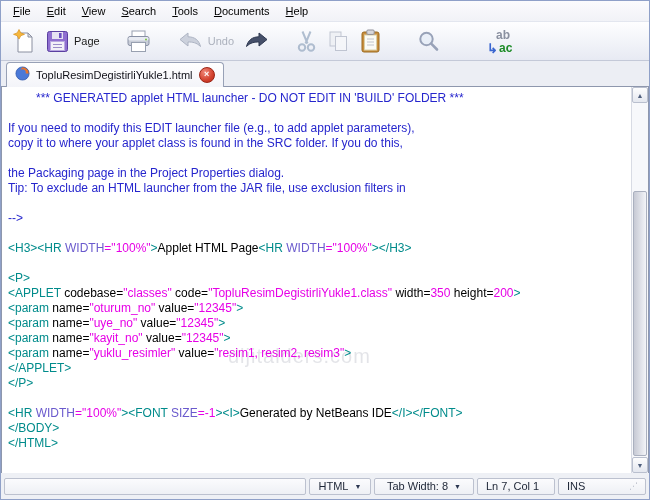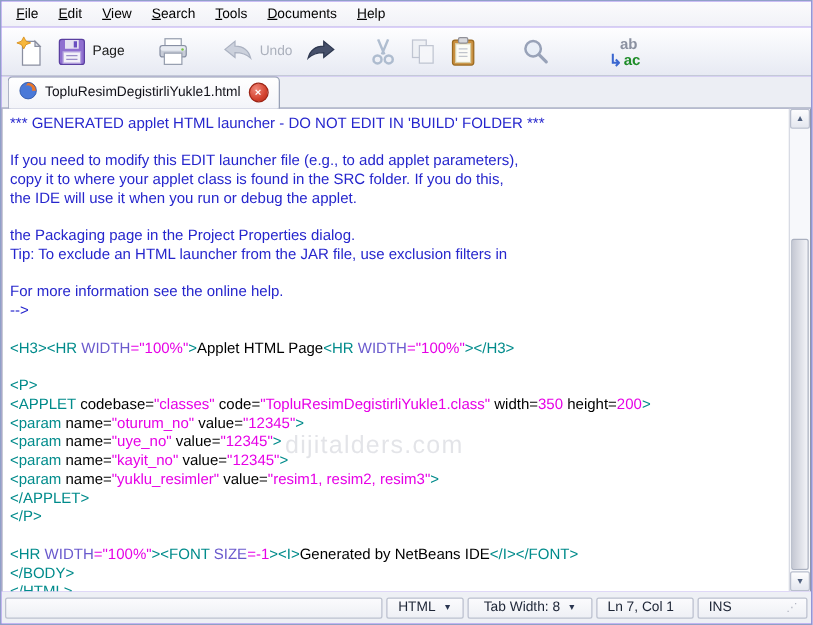--- a/index.html
+++ b/index.html
@@ -201,30 +201,28 @@
         </svg>
       </span>
       <span class="tab-title" data-name="tab-title">TopluResimDegistirliYukle1.html</span>
       <span class="tab-close" data-name="close-icon">×</span>
     </div>
   </div>
 
   <div class="editor" data-name="editor-area">
     <div class="watermark" data-name="watermark">dijitalders.com</div>
     <div class="code" data-name="code-area">
-        <div class="code-line" data-name="code-line"><span style="color: rgb(38, 38, 205);">*** GENERATED applet HTML launcher - DO NOT EDIT IN 'BUILD' FOLDER ***</span></div>
+        <div class="code-line" data-name="code-line"><span style="color: rgb(38, 38, 205); margin-left: 28px;">*** GENERATED applet HTML launcher - DO NOT EDIT IN 'BUILD' FOLDER ***</span></div>
         <div class="code-line" data-name="code-line">&nbsp;</div>
         <div class="code-line" data-name="code-line"><span style="color: rgb(38, 38, 205);">If you need to modify this EDIT launcher file (e.g., to add applet parameters),</span></div>
         <div class="code-line" data-name="code-line"><span style="color: rgb(38, 38, 205);">copy it to where your applet class is found in the SRC folder. If you do this,</span></div>
-        <div class="code-line" data-name="code-line"><span style="color: rgb(38, 38, 205);">the IDE will use it when you run or debug the applet.</span></div>
         <div class="code-line" data-name="code-line">&nbsp;</div>
         <div class="code-line" data-name="code-line"><span style="color: rgb(38, 38, 205);">the Packaging page in the Project Properties dialog.</span></div>
         <div class="code-line" data-name="code-line"><span style="color: rgb(38, 38, 205);">Tip: To exclude an HTML launcher from the JAR file, use exclusion filters in</span></div>
         <div class="code-line" data-name="code-line">&nbsp;</div>
-        <div class="code-line" data-name="code-line"><span style="color: rgb(38, 38, 205);">For more information see the online help.</span></div>
         <div class="code-line" data-name="code-line"><span style="color: rgb(38, 38, 205);">--&gt;</span></div>
         <div class="code-line" data-name="code-line">&nbsp;</div>
         <div class="code-line" data-name="code-line"><span style="color: rgb(0, 139, 139);">&lt;H3&gt;&lt;HR </span><span style="color: rgb(106, 90, 205);">WIDTH</span><span style="color: rgb(230, 0, 230);">="100%"</span><span style="color: rgb(0, 139, 139);">&gt;</span><span style="color: rgb(0, 0, 0);">Applet HTML Page</span><span style="color: rgb(0, 139, 139);">&lt;HR </span><span style="color: rgb(106, 90, 205);">WIDTH</span><span style="color: rgb(230, 0, 230);">="100%"</span><span style="color: rgb(0, 139, 139);">&gt;&lt;/H3&gt;</span></div>
         <div class="code-line" data-name="code-line">&nbsp;</div>
         <div class="code-line" data-name="code-line"><span style="color: rgb(0, 139, 139);">&lt;P&gt;</span></div>
         <div class="code-line" data-name="code-line"><span style="color: rgb(0, 139, 139);">&lt;APPLET</span><span style="color: rgb(0, 0, 0);"> codebase=</span><span style="color: rgb(230, 0, 230);">"classes"</span><span style="color: rgb(0, 0, 0);"> code=</span><span style="color: rgb(230, 0, 230);">"TopluResimDegistirliYukle1.class"</span><span style="color: rgb(0, 0, 0);"> width=</span><span style="color: rgb(230, 0, 230);">350</span><span style="color: rgb(0, 0, 0);"> height=</span><span style="color: rgb(230, 0, 230);">200</span><span style="color: rgb(0, 139, 139);">&gt;</span></div>
         <div class="code-line" data-name="code-line"><span style="color: rgb(0, 139, 139);">&lt;param</span><span style="color: rgb(0, 0, 0);"> name=</span><span style="color: rgb(230, 0, 230);">"oturum_no"</span><span style="color: rgb(0, 0, 0);"> value=</span><span style="color: rgb(230, 0, 230);">"12345"</span><span style="color: rgb(0, 139, 139);">&gt;</span></div>
         <div class="code-line" data-name="code-line"><span style="color: rgb(0, 139, 139);">&lt;param</span><span style="color: rgb(0, 0, 0);"> name=</span><span style="color: rgb(230, 0, 230);">"uye_no"</span><span style="color: rgb(0, 0, 0);"> value=</span><span style="color: rgb(230, 0, 230);">"12345"</span><span style="color: rgb(0, 139, 139);">&gt;</span></div>
         <div class="code-line" data-name="code-line"><span style="color: rgb(0, 139, 139);">&lt;param</span><span style="color: rgb(0, 0, 0);"> name=</span><span style="color: rgb(230, 0, 230);">"kayit_no"</span><span style="color: rgb(0, 0, 0);"> value=</span><span style="color: rgb(230, 0, 230);">"12345"</span><span style="color: rgb(0, 139, 139);">&gt;</span></div>
         <div class="code-line" data-name="code-line"><span style="color: rgb(0, 139, 139);">&lt;param</span><span style="color: rgb(0, 0, 0);"> name=</span><span style="color: rgb(230, 0, 230);">"yuklu_resimler"</span><span style="color: rgb(0, 0, 0);"> value=</span><span style="color: rgb(230, 0, 230);">"resim1, resim2, resim3"</span><span style="color: rgb(0, 139, 139);">&gt;</span></div>

